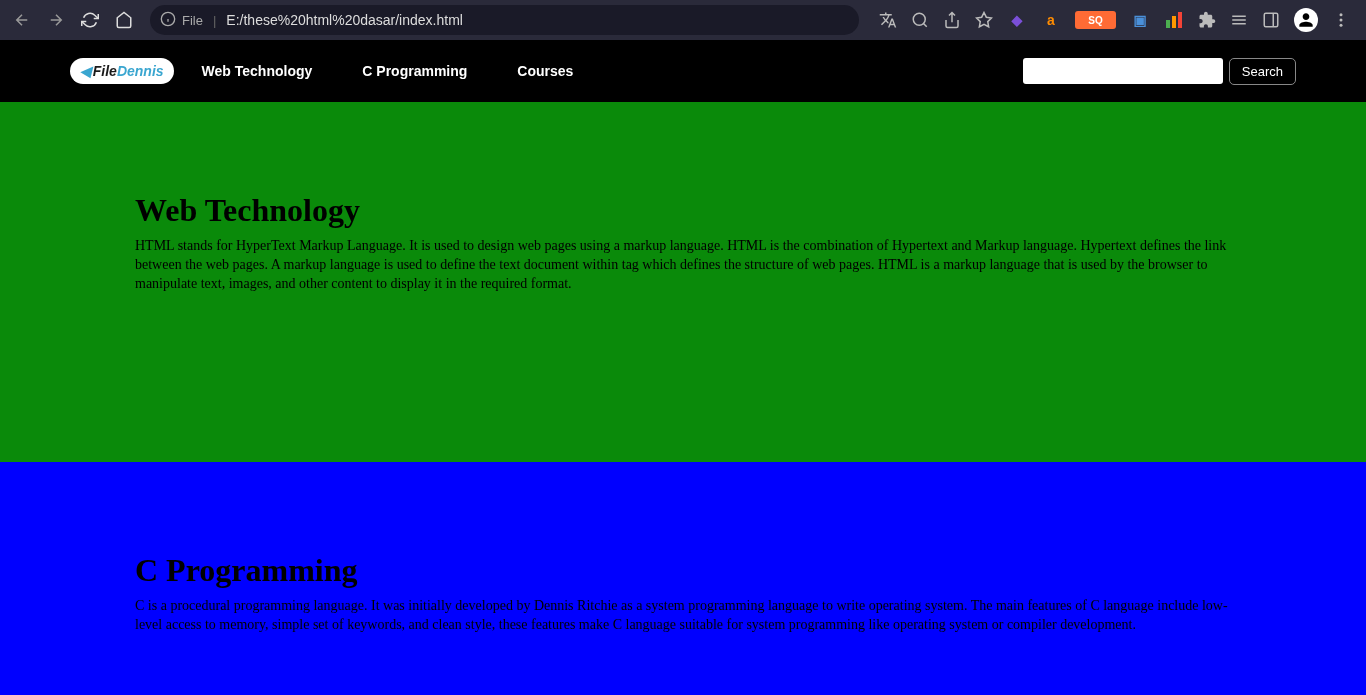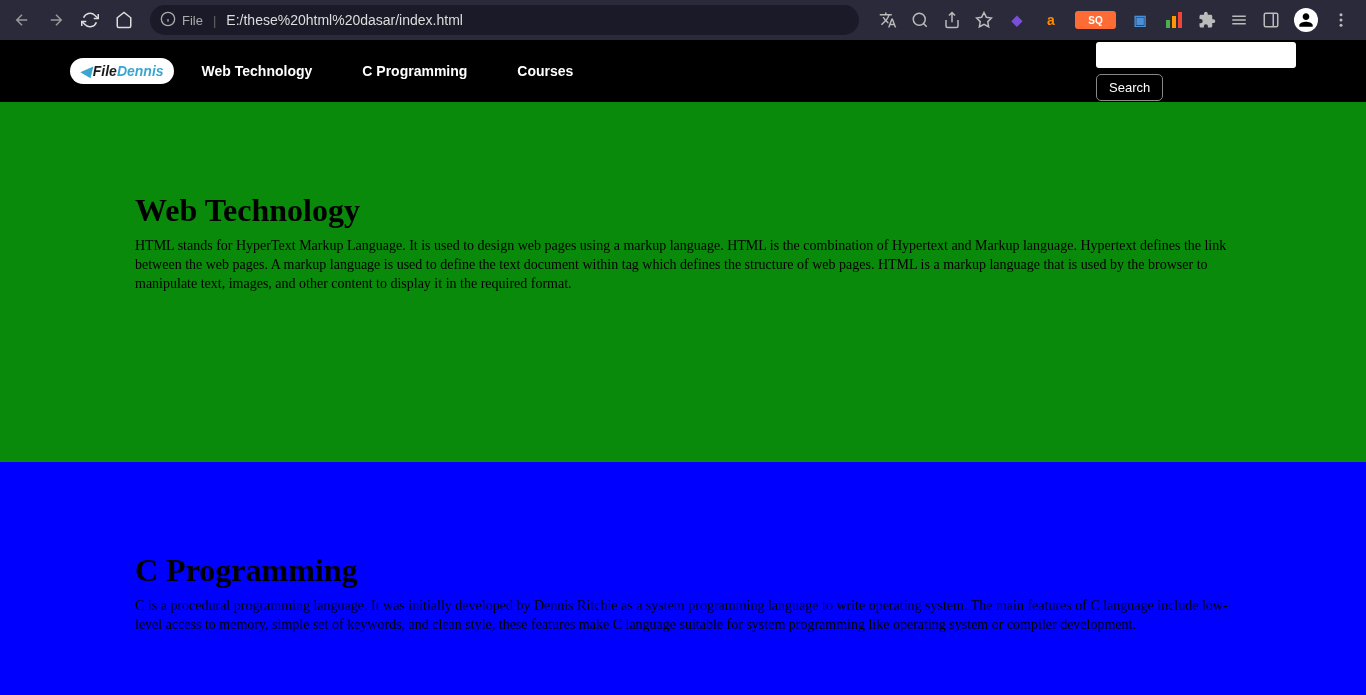--- a/index.html
+++ b/index.html
@@ -143,22 +143,21 @@
     .nav-link {
       color: #fff;
       font-size: 14px;
       font-weight: bold;
       cursor: pointer;
     }
     .search-area {
       margin-left: auto;
       display: flex;
       gap: 6px;
-      align-items: flex-start;
-      flex-direction: column;
+      align-items: center;
     }
     .search-input {
       width: 200px;
       height: 26px;
       background: #fff;
       border: none;
       border-radius: 3px;
       padding: 0 8px;
     }
     .search-btn {

